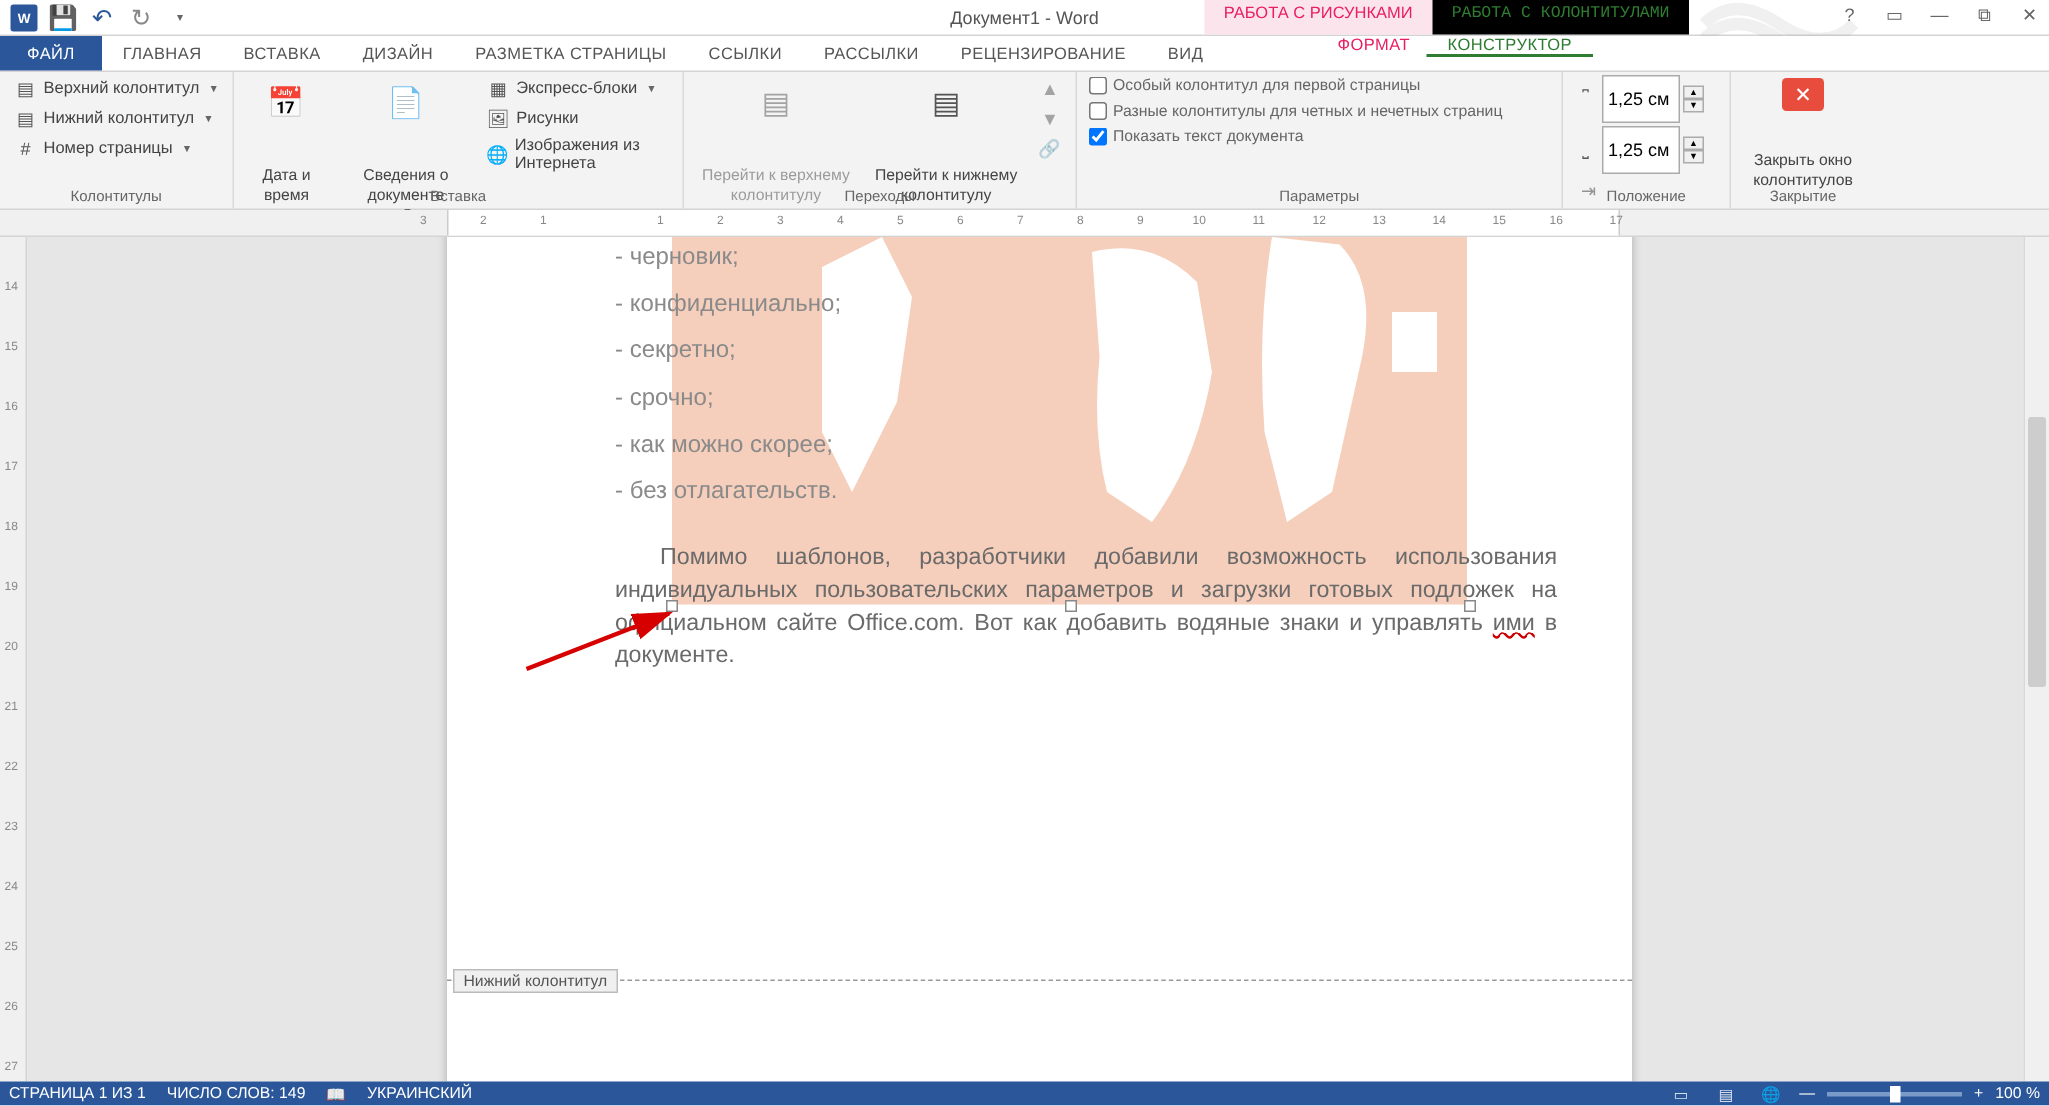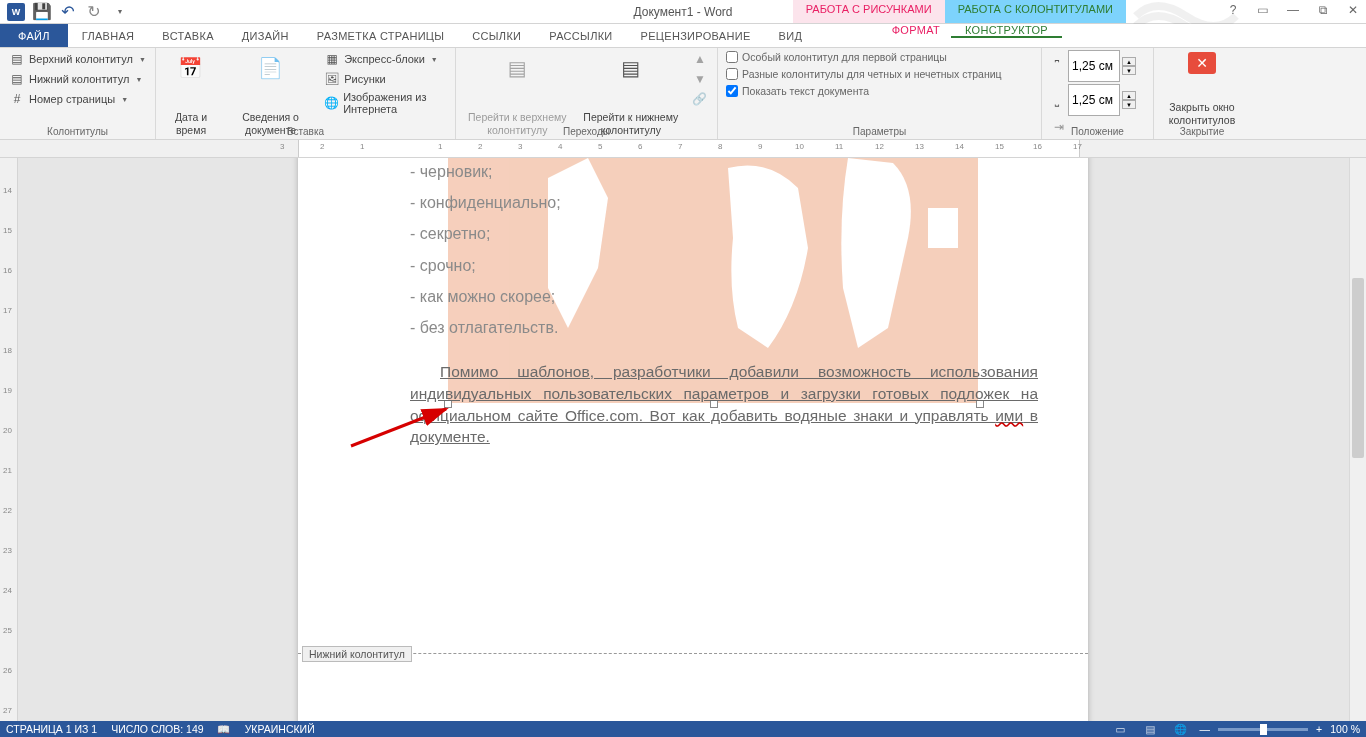--- a/index.html
+++ b/index.html
@@ -7,21 +7,21 @@
     
     
     .titlebar { height: 24px; background: #fff; display: flex; align-items: center; position: relative; border-bottom: 1px solid #d4d4d4; }
     .qat { display: flex; align-items: center; gap: 2px; padding-left: 4px; }
     .qat-item { width: 24px; height: 20px; display: flex; align-items: center; justify-content: center; cursor: pointer; }
     .word-icon { width: 18px; height: 18px; background: #2b579a; color: #fff; font-size: 9px; font-weight: bold; display: flex; align-items: center; justify-content: center; border-radius: 2px; }
     .title-center { position: absolute; left: 50%; transform: translateX(-50%); font-size: 12px; color: #555; }
     .context-tabs { position: absolute; right: 240px; top: 0; display: flex; height: 23px; }
     .ctx-tab { padding: 3px 13px; font-size: 11px; }
     .ctx-pink { background: #fce4ec; color: #e91e63; }
-    .ctx-green { background: #7dd3fc; color: #2e7d32; }
+    .ctx-green { background: #000000; color: #2e7d32; font-family: Liberation Mono, monospace; }
     .win-controls { position: absolute; right: 4px; top: 2px; display: flex; gap: 12px; align-items: center; }
     .win-btn { width: 18px; height: 16px; display: flex; align-items: center; justify-content: center; font-size: 12px; color: #666; cursor: pointer; }
     .user-area { position: absolute; right: 2px; top: 24px; display: flex; align-items: center; gap: 6px; }
     .user-name { font-size: 11px; color: #aaa; filter: blur(2px); }
     .user-avatar { width: 24px; height: 24px; background: linear-gradient(135deg,#8b4513,#a0522d); border-radius: 2px; }
     
     
     .tabs { height: 24px; background: #fff; display: flex; align-items: stretch; border-bottom: 1px solid #d4d4d4; position: relative; }
     .tab { padding: 0 14px; font-size: 11px; color: #555; display: flex; align-items: center; cursor: pointer; text-transform: uppercase; letter-spacing: 0.3px; }
     .tab-file { background: #2b579a; color: #fff; padding: 0 18px; }
@@ -54,21 +54,21 @@
     .ruler-h { height: 18px; background: #f0f0f0; border-bottom: 1px solid #d4d4d4; position: relative; font-size: 8px; color: #888; }
     .ruler-h-inner { position: absolute; left: 298px; right: 286px; height: 100%; background: #fff; border-left: 1px solid #ccc; border-right: 1px solid #ccc; }
     .ruler-v { width: 18px; background: #f0f0f0; border-right: 1px solid #d4d4d4; position: absolute; left: 0; top: 158px; bottom: 16px; }
     
     
     .doc-area { position: absolute; left: 18px; right: 0; top: 158px; bottom: 16px; background: #e6e6e6; overflow: hidden; }
     .page { position: absolute; left: 280px; top: -10px; width: 790px; height: 700px; background: #fff; box-shadow: 0 0 6px rgba(0,0,0,0.25); }
     .watermark { position: absolute; left: 150px; top: 0; width: 530px; height: 255px; background: #f4c7b0; opacity: 0.85; }
     .sel-handle { width: 8px; height: 8px; background: #fff; border: 1px solid #888; position: absolute; }
     .doc-text { position: absolute; left: 112px; top: 8px; width: 628px; font-family: Cambria, Georgia, serif; font-size: 16px; color: #8a8a8a; line-height: 1.95; }
-    .doc-text-body { color: #6a6a6a; text-align: justify; line-height: 1.4; margin-top: 18px; font-size: 15.5px; text-decoration: underline; }
+    .doc-text-body { color: #6a6a6a; text-align: justify; line-height: 1.4; margin-top: 18px; font-size: 15.5px; }
     .spell-err { text-decoration: underline wavy #c00; }
     .footer-divider { position: absolute; left: 0; right: 0; top: 505px; border-top: 1px dashed #999; }
     .footer-label { position: absolute; left: 4px; top: 498px; background: #f0f0f0; border: 1px solid #bbb; padding: 1px 6px; font-size: 10.5px; color: #555; }
     .arrow-annot { position: absolute; left: 48px; top: 253px; width: 110px; height: 48px; pointer-events: none; }
     
     
     .statusbar { position: absolute; bottom: 0; left: 0; right: 0; height: 16px; background: #2b579a; color: #fff; font-size: 10.5px; display: flex; align-items: center; padding: 0 6px; gap: 14px; }
     .status-right { margin-left: auto; display: flex; align-items: center; gap: 8px; }
     .view-btn { width: 22px; height: 14px; display: flex; align-items: center; justify-content: center; opacity: 0.8; cursor: pointer; }
     .zoom-slider { width: 90px; height: 3px; background: #7a9ac8; position: relative; }

